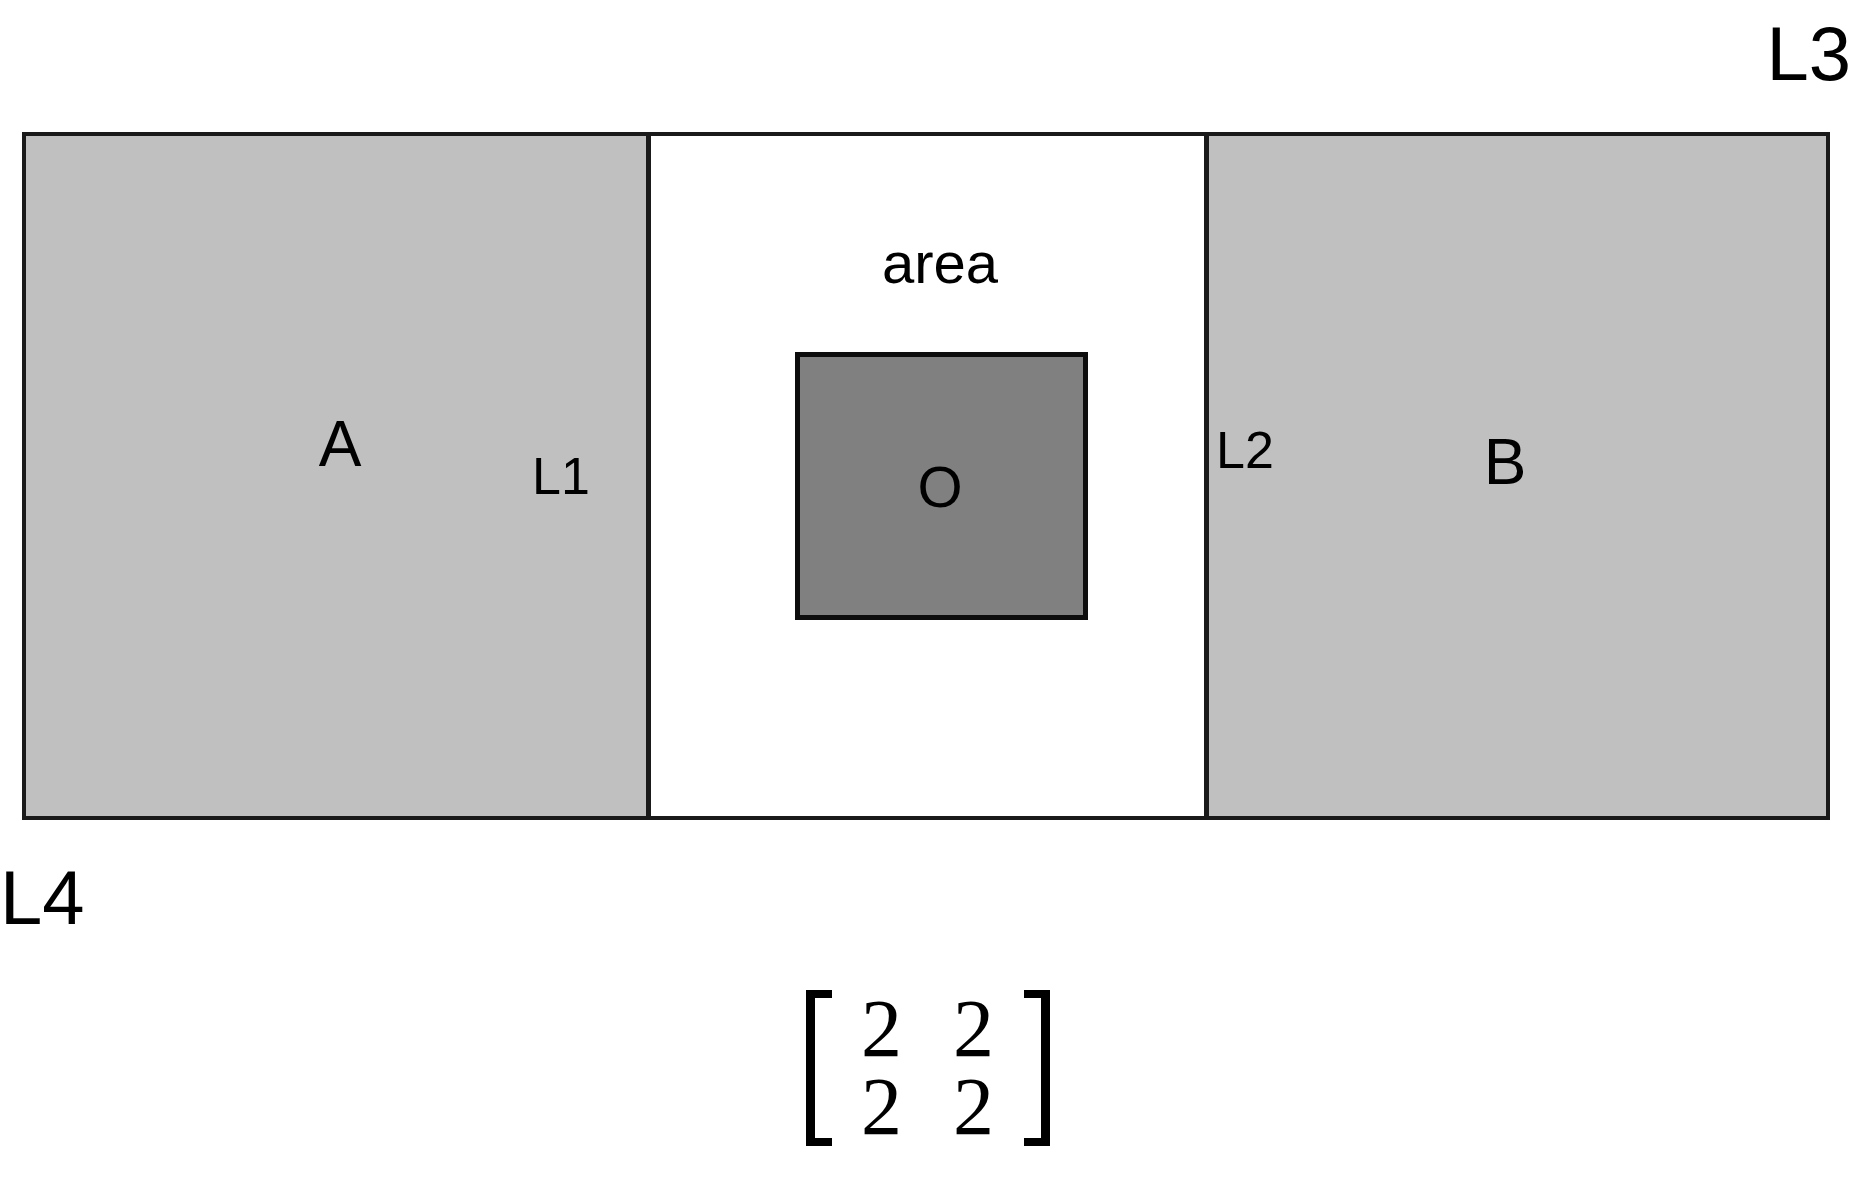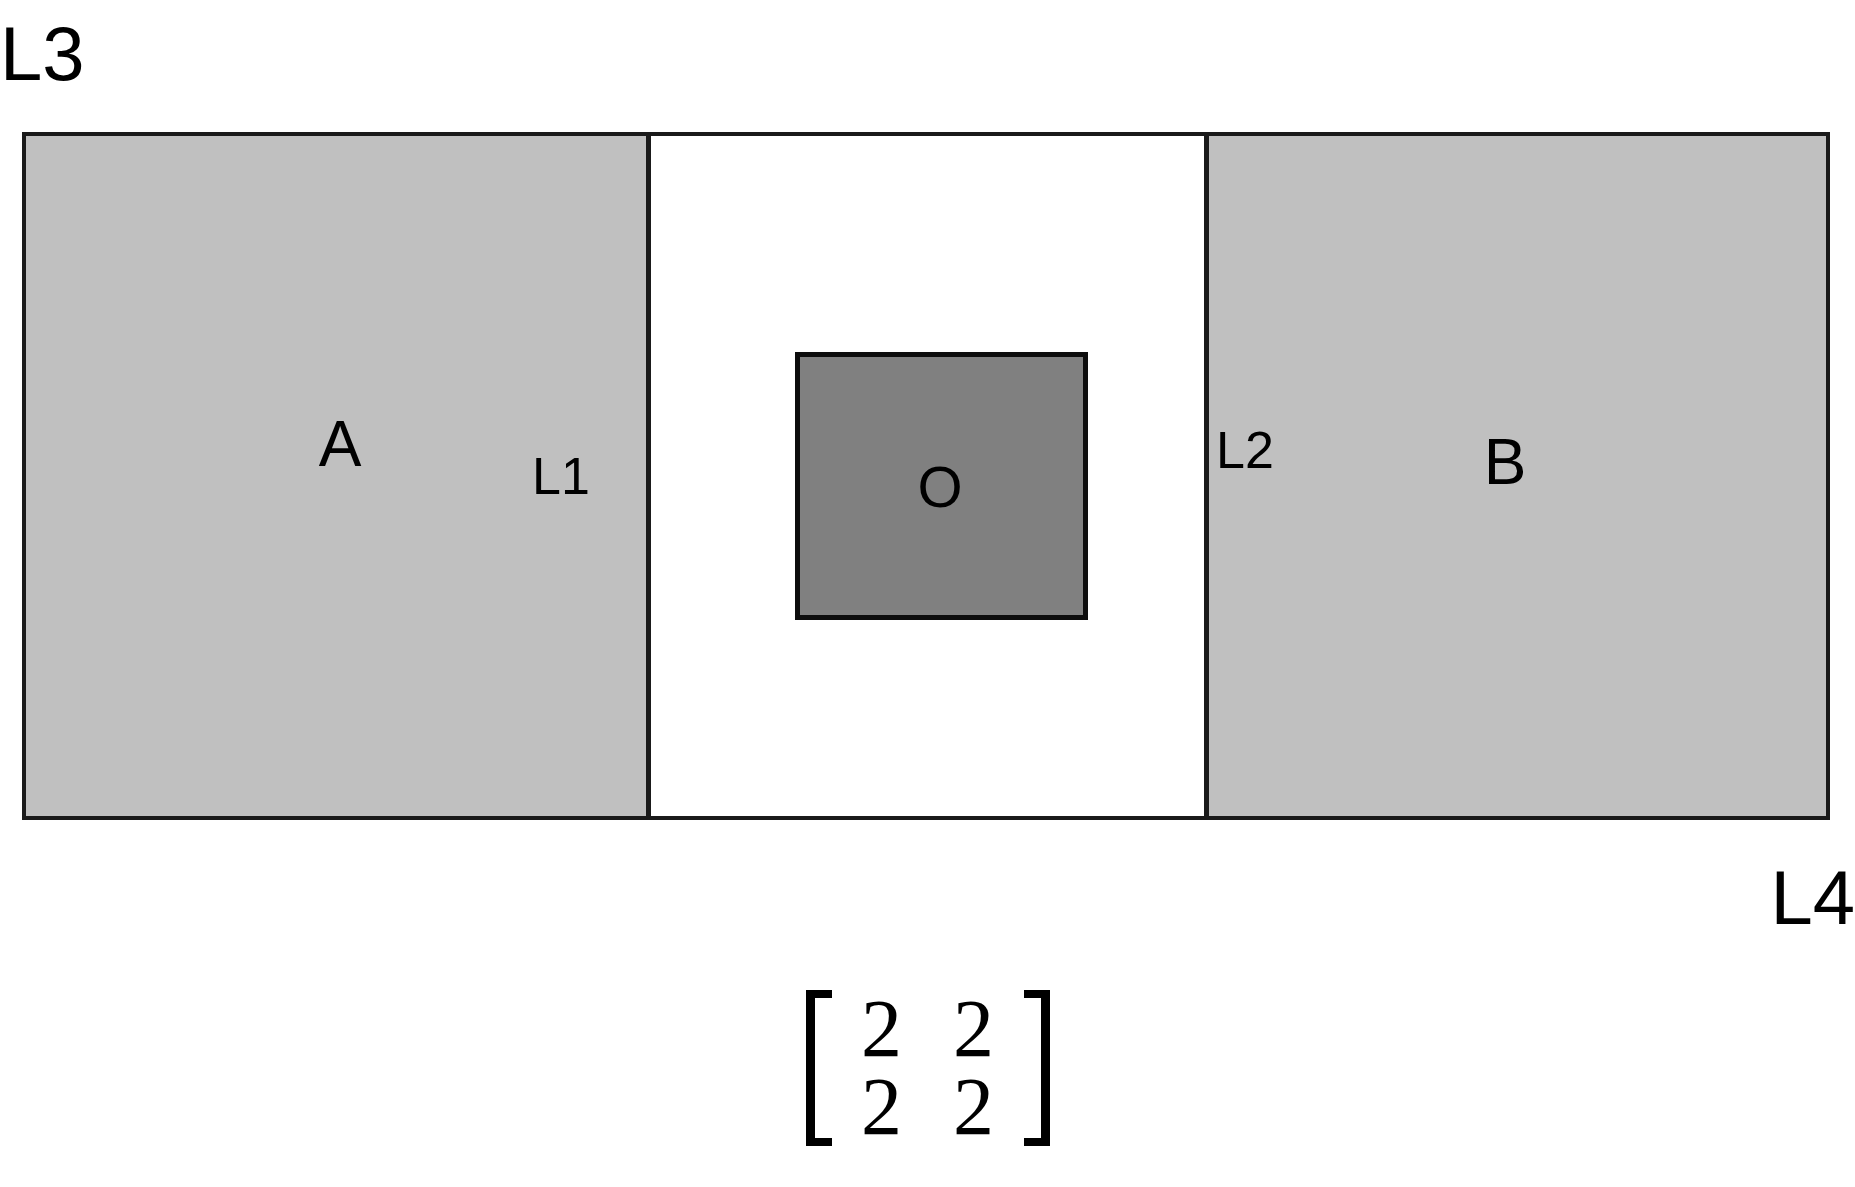--- a/index.html
+++ b/index.html
@@ -82,31 +82,31 @@
     position: absolute;
     color: #000000;
     font-family: "Liberation Sans", sans-serif;
     font-weight: 400;
     line-height: 1;
     white-space: nowrap;
   }
 
   .label-l3 {
     left: 0;
-    right: 16px;
+    right: 4px;
     top: 16px;
-    text-align: left;
+    text-align: right;
     font-size: 76px;
   }
 
   .label-l4 {
     left: 0;
     right: 0;
     top: 860px;
-    text-align: right;
+    text-align: left;
     font-size: 76px;
   }
 
   .label-area {
     left: 790px;
     top: 234px;
     width: 300px;
     text-align: center;
     font-size: 58px;
   }
@@ -198,20 +198,21 @@
 
   <div class="outer-rect"></div>
 
   <div class="region-a"></div>
 
   <div class="region-b"></div>
 
   <div class="divider divider-l1"></div>
   <div class="divider divider-l2"></div>
 
+  <div class="label label-area">area</div>
 
   <div class="inner-square"></div>
 
   <div class="label label-o">O</div>
 
   <div class="label label-a">A</div>
 
   <div class="label label-l1">L1</div>
 
   <div class="label label-l2">L2</div>

